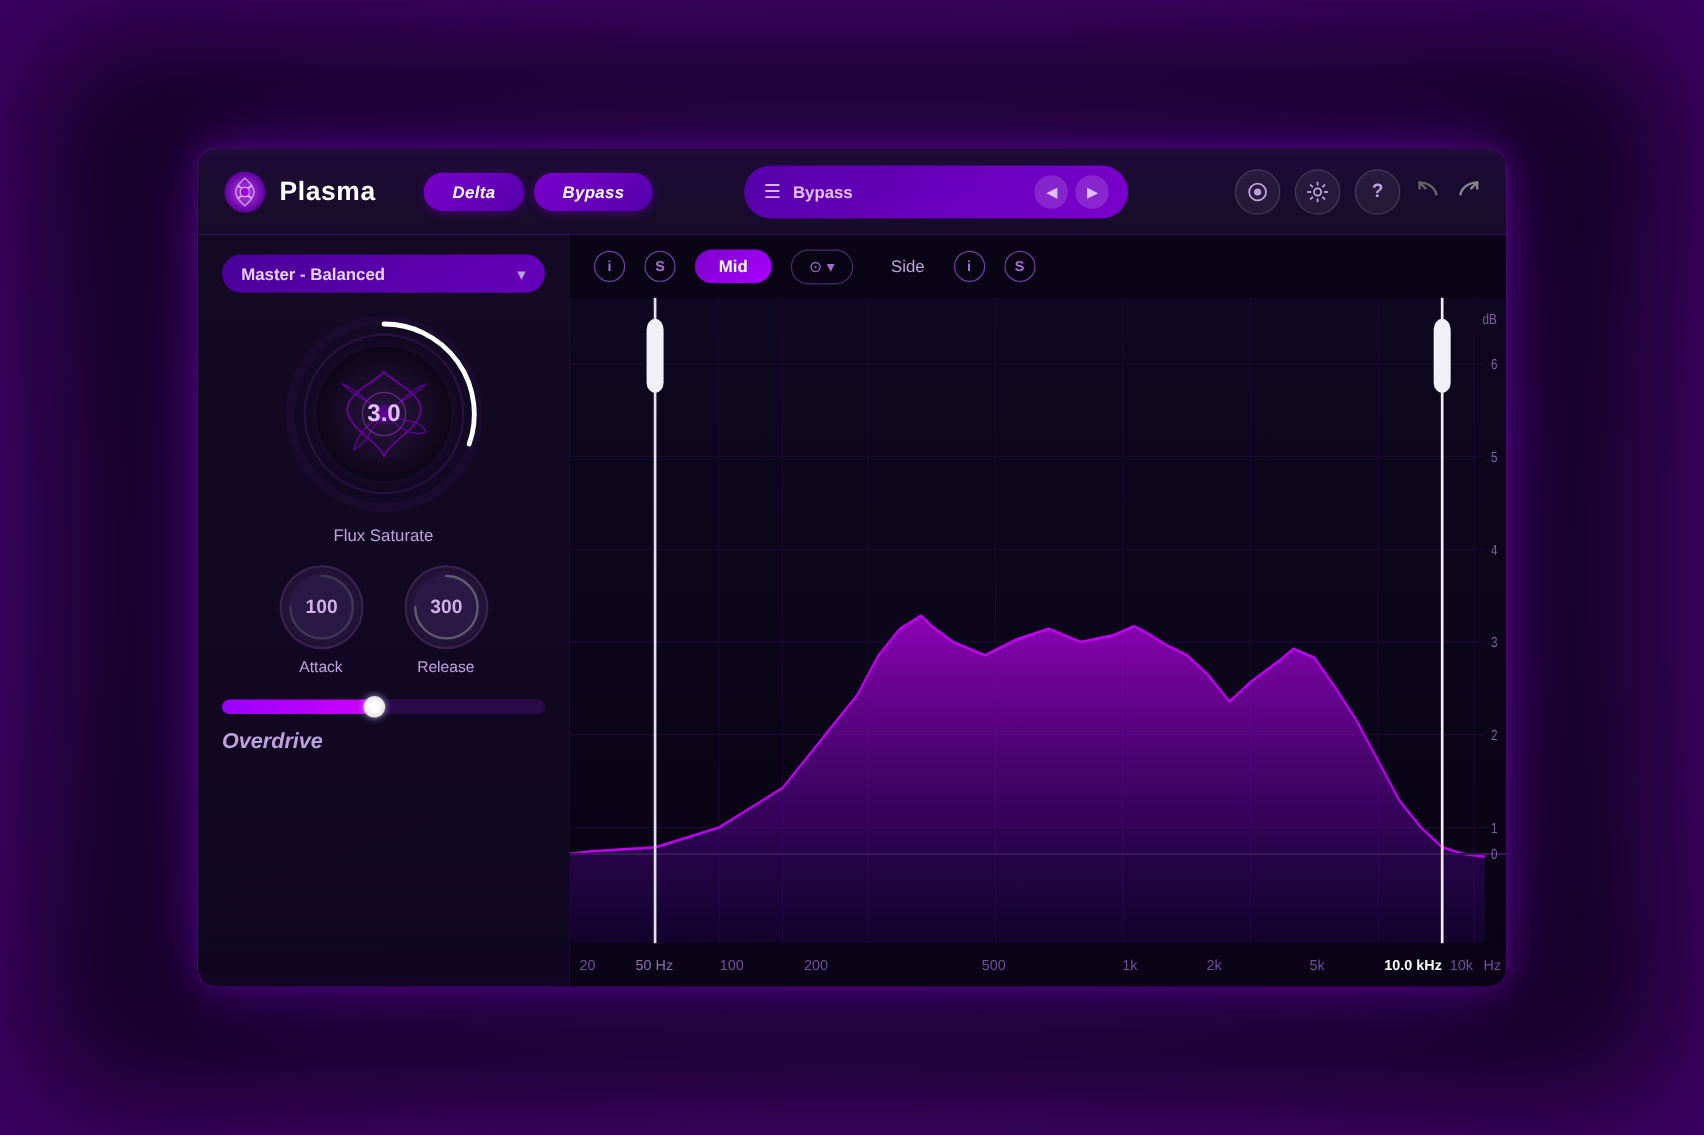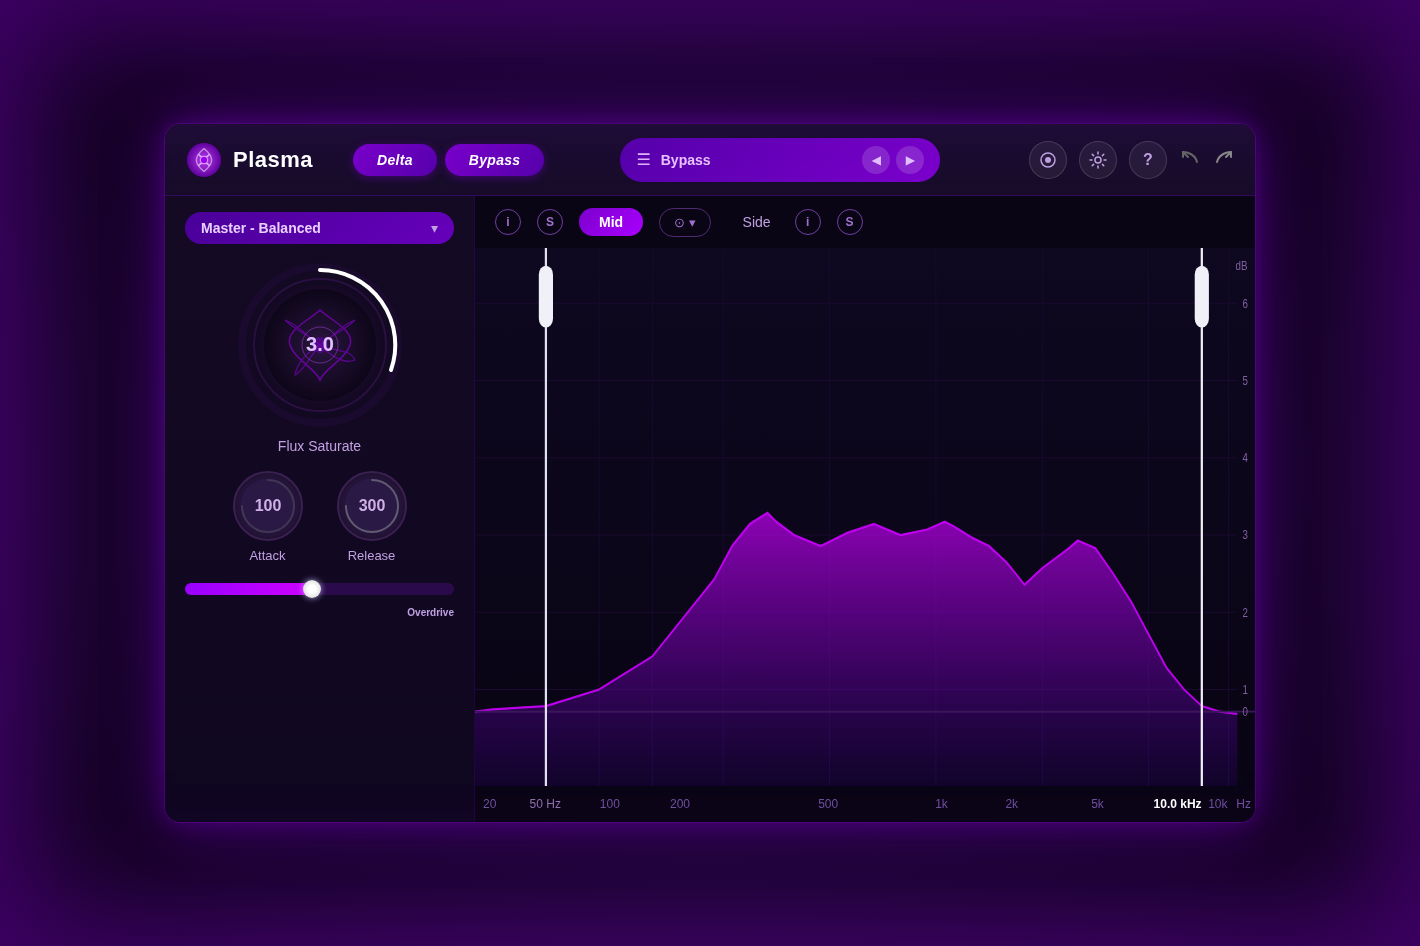--- a/index.html
+++ b/index.html
@@ -252,23 +252,24 @@
       height: 18px;
       background: radial-gradient(circle, #ffffff 30%, #cccccc 100%);
       border-radius: 50%;
       top: 50%;
       transform: translateY(-50%);
       left: 44%;
       box-shadow: 0 0 6px rgba(200,200,255,0.8);
     }
     .overdrive-label {
       color: #c0a0e0;
-      font-size: 10px;
+      font-size: 18px;
       font-weight: 600;
-      text-align: right;
+      text-align: left;
+      font-style: italic;
     }
     
     .right-panel {
       flex: 1;
       display: flex;
       flex-direction: column;
       background: #0a0515;
       position: relative;
     }
     .eq-controls-bar {

